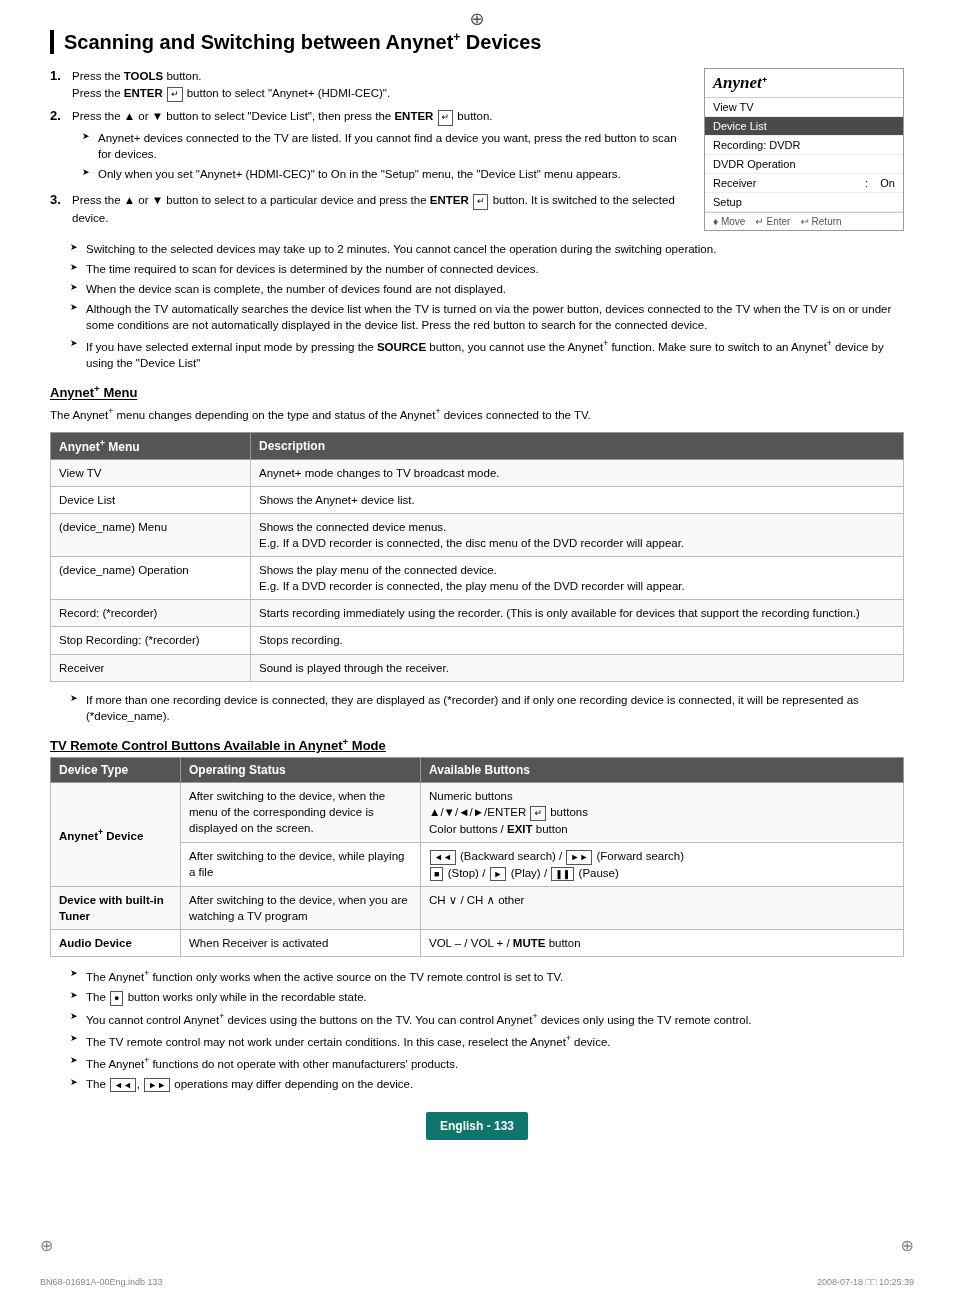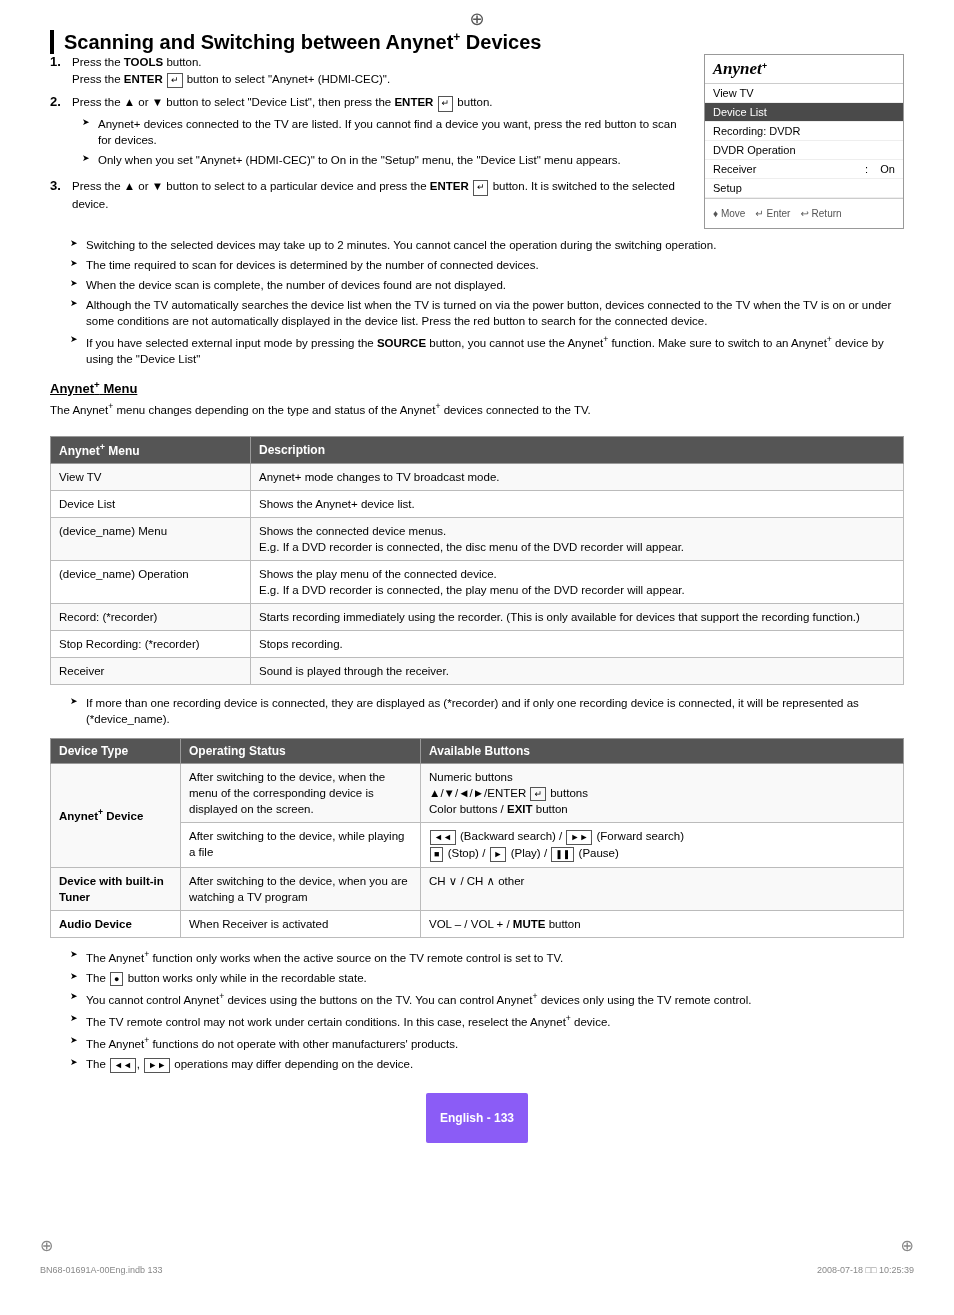--- a/index.html
+++ b/index.html
@@ -25,20 +25,21 @@
       top: 8px;
       left: 50%;
       transform: translateX(-50%);
       font-size: 18px;
       color: #555;
     }
     
     .page-title-section {
       border-left: 4px solid #000;
       padding-left: 10px;
+      margin-bottom: 14px;
     }
     .page-title {
       font-size: 20px;
       font-weight: bold;
       color: #000;
     }
     .page-title sup {
       font-size: 12px;
     }
     
@@ -72,21 +73,21 @@
       font-size: 11px;
     }
     .anynet-menu-item.highlighted {
       background: #4a4a4a;
       color: #fff;
     }
     .anynet-menu-item .item-value {
       float: right;
     }
     .anynet-panel-footer {
-      padding: 9px 8px;
+      padding: 3px 8px;
       font-size: 10px;
       color: #555;
       border-top: 1px solid #ccc;
       display: flex;
       gap: 10px;
     }
     
     .arrow-list {
       list-style: none;
       margin: 4px 0 4px 10px;
@@ -136,40 +137,40 @@
     
     .section-heading {
       font-weight: bold;
       font-size: 13px;
       margin: 12px 0 4px 0;
       text-decoration: underline;
     }
     .section-text {
       font-size: 11.5px;
       line-height: 1.5;
-      margin-bottom: 16px;
+      margin-bottom: 8px;
     }
     
     .page-number-box {
       display: flex;
       justify-content: center;
       margin-top: 20px;
     }
     .page-number {
-      background: #8b5cf6;
+      background: #0f766e;
       color: #fff;
-      padding: 18px 14px;
+      padding: 7px 14px;
       font-size: 12px;
       font-weight: bold;
       border-radius: 2px;
     }
     
     .footer-line {
       position: absolute;
-      bottom: 40px;
+      bottom: 28px;
       left: 40px;
       right: 40px;
       font-size: 9px;
       color: #888;
       display: flex;
       justify-content: space-between;
     }
     
     .crosshair-bl {
       position: absolute;
@@ -323,20 +324,21 @@
         <td>Receiver</td>
         <td>Sound is played through the receiver.</td>
       </tr>
     </tbody>
   </table>
 
   <ul class="arrow-list" style="margin-left:20px; margin-bottom:10px;">
     <li>If more than one recording device is connected, they are displayed as (*recorder) and if only one recording device is connected, it will be represented as (*device_name).</li>
   </ul>
 
+  <div class="section-heading">TV Remote Control Buttons Available in Anynet<sup>+</sup> Mode</div>
 
   <table class="data-table">
     <thead>
       <tr>
         <th class="tv-col1">Device Type</th>
         <th class="tv-col2">Operating Status</th>
         <th class="tv-col3">Available Buttons</th>
       </tr>
     </thead>
     <tbody>

